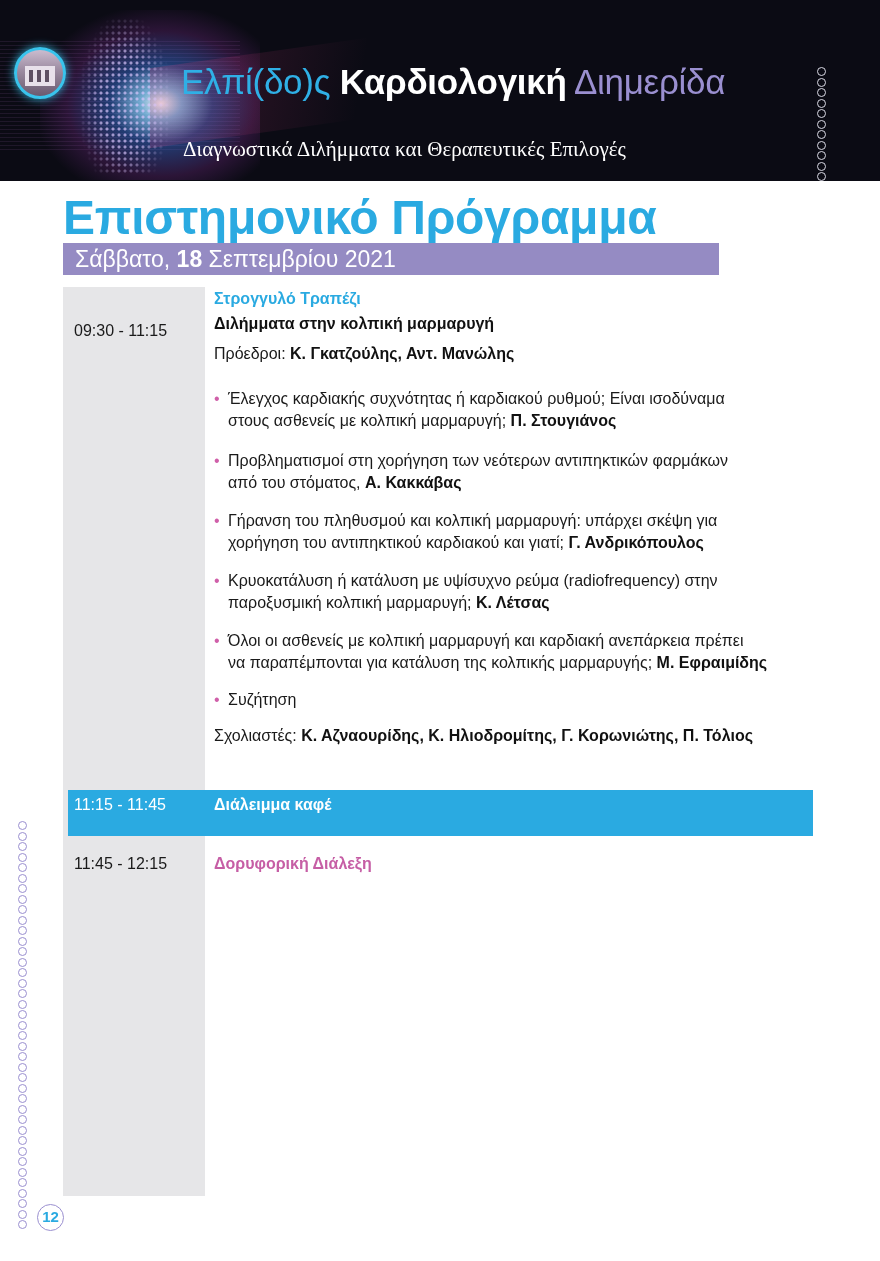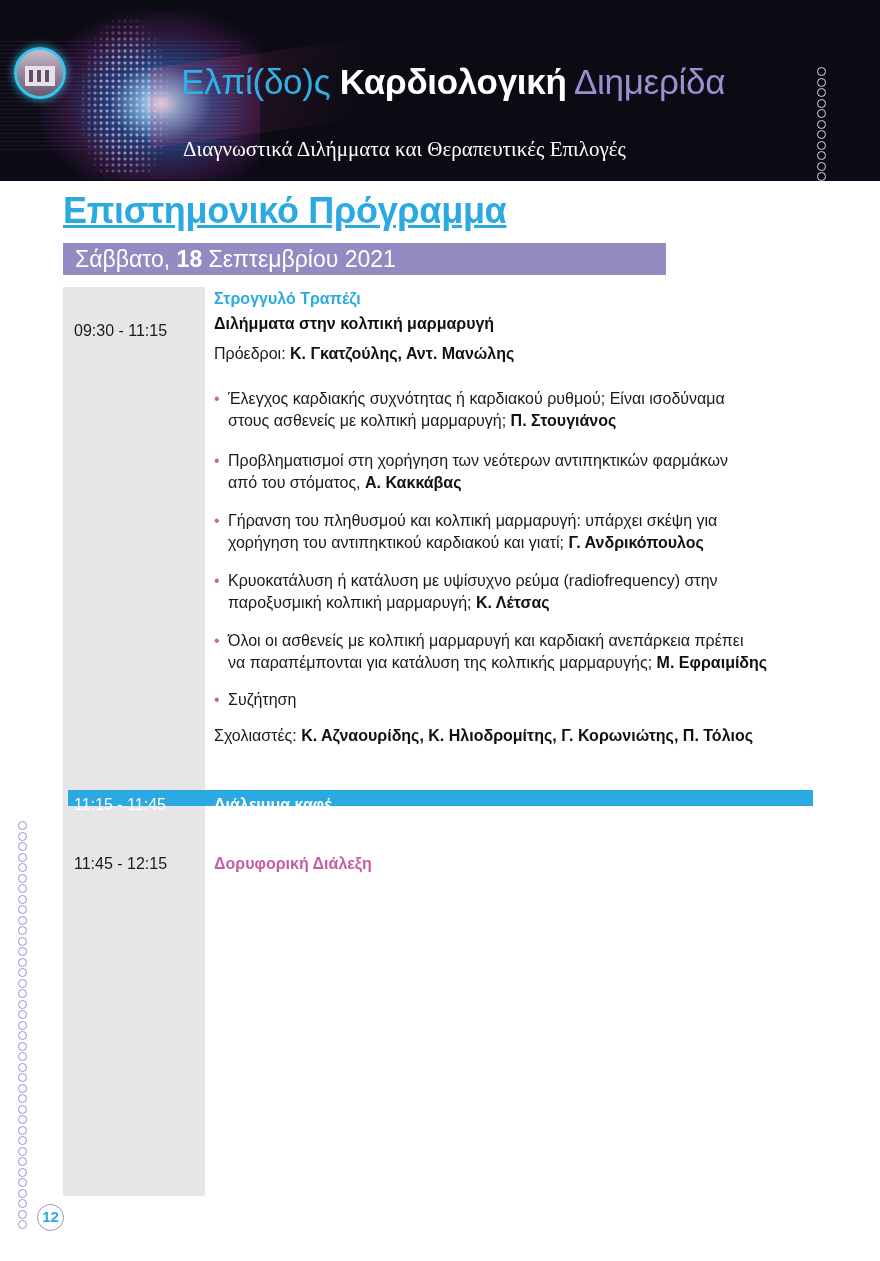--- a/index.html
+++ b/index.html
@@ -32,39 +32,39 @@
   .t-lilac { color: #9a8fd0; }
   .subtitle1 { position: absolute; left: 183px; top: 108px; font-size: 21px; color: #ffffff; font-weight: bold; white-space: nowrap; }
   .subtitle2 { position: absolute; left: 183px; top: 137px; font-size: 21px; color: #ffffff; white-space: nowrap; font-family: Liberation Serif, serif; }
   .ring-col { position: absolute; width: 10px; display: flex; flex-direction: column; gap: 1.5px; }
   .ring { width: 9px; height: 9px; border-radius: 50%; border: 1.5px solid; }
   .ring-col.top { left: 817px; top: 67px; }
   .ring-col.top .ring { border-color: #d9d9e4; }
   .ring-col.side { left: 18px; top: 821px; }
   .ring-col.side .ring { border-color: #9a8fd0; }
 
-  .page-title { position: absolute; left: 63px; top: 190px; font-size: 36px; font-weight: bold; color: #2aaae1; letter-spacing: -0.3px; white-space: nowrap; text-decoration: underline; }
-
-  .day-bar { position: absolute; left: 63px; top: 243px; width: 603px; height: 32px; background: #958bc3; color: #ffffff;
+  .page-title { position: absolute; left: 63px; top: 190px; font-size: 48px; font-weight: bold; color: #2aaae1; letter-spacing: -0.3px; white-space: nowrap; }
+
+  .day-bar { position: absolute; left: 63px; top: 243px; width: 656px; height: 32px; background: #958bc3; color: #ffffff;
     font-size: 23px; line-height: 32px; padding-left: 12px; white-space: nowrap; }
   .day-bar b { font-weight: bold; }
 
   .gray-col { position: absolute; left: 63px; top: 287px; width: 142px; height: 909px; background: #e6e6e8; }
 
   .time { position: absolute; left: 74px; font-size: 16px; color: #1a1a1a; white-space: nowrap; }
   .session-type { position: absolute; left: 214px; font-size: 16px; font-weight: bold; color: #2aaae1; white-space: nowrap; }
   .session-title { position: absolute; left: 214px; font-size: 16px; font-weight: bold; color: #111; white-space: nowrap; }
   .line { position: absolute; left: 214px; font-size: 16px; color: #1a1a1a; white-space: nowrap; }
   .line b, .talk b { font-weight: bold; color: #111; }
 
   .talk { position: absolute; left: 214px; width: 600px; font-size: 16px; line-height: 22px; color: #1a1a1a; }
   .talk .bullet { position: absolute; left: 0; top: 0; color: #d05fa9; font-size: 16px; }
   .talk .txt { display: block; padding-left: 14px; }
 
-  .break-bar { position: absolute; left: 68px; top: 790px; width: 745px; height: 16px; background: #2aaae1; text-decoration: underline; }
+  .break-bar { position: absolute; left: 68px; top: 790px; width: 745px; height: 46px; background: #2aaae1; text-decoration: underline; }
   .break-time { position: absolute; left: 6px; top: 0; line-height: 30px; font-size: 16px; color: #ffffff; white-space: nowrap; }
   .break-label { position: absolute; left: 146px; top: 0; line-height: 30px; font-size: 16px; font-weight: bold; color: #ffffff; white-space: nowrap; }
 
   .satellite { position: absolute; left: 214px; top: 855px; font-size: 16px; font-weight: bold; color: #c65ea5; white-space: nowrap; }
 
   .page-num { position: absolute; left: 37px; top: 1204px; width: 27px; height: 27px; border-radius: 50%; border: 1.5px solid #9a8fd0;
     color: #2aaae1; font-weight: bold; font-size: 15px; line-height: 24px; text-align: center; }
 </style>
 </head>
 <body>

